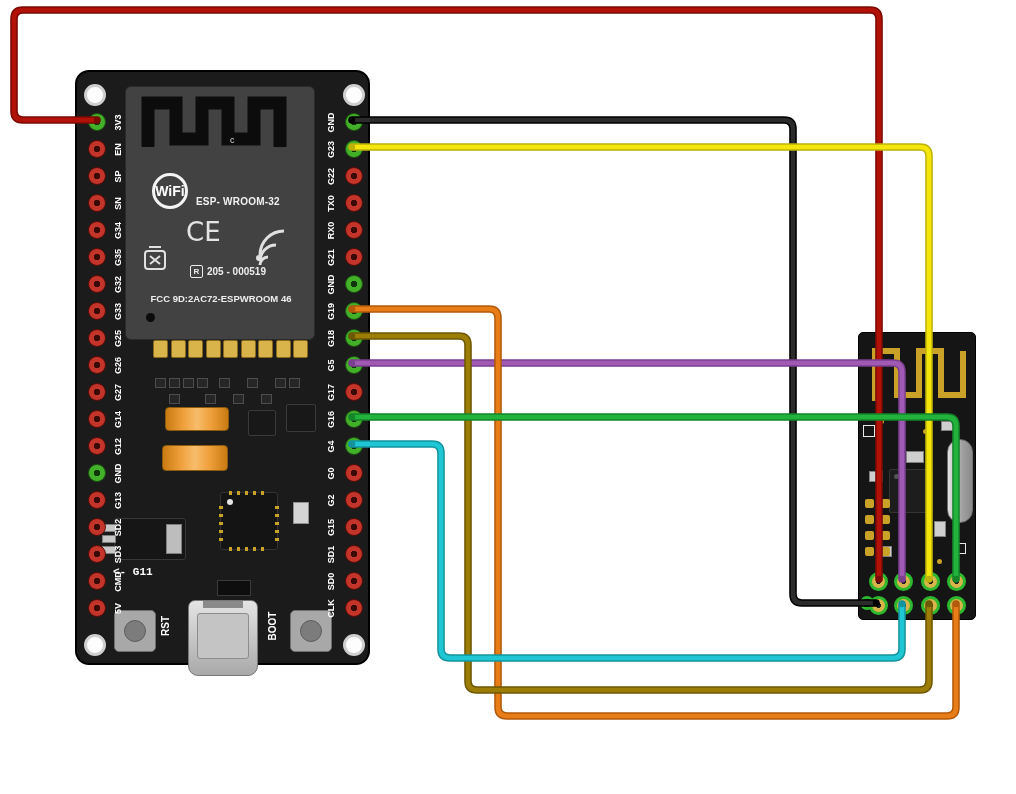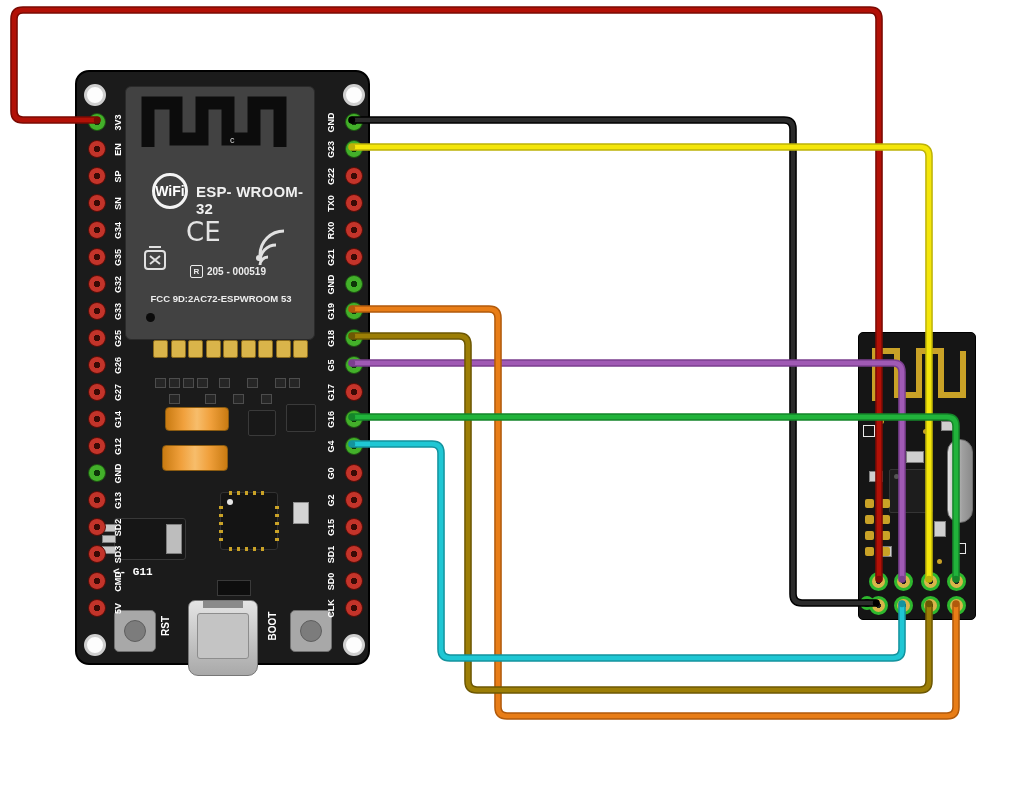--- a/index.html
+++ b/index.html
@@ -17,21 +17,21 @@
   .hole{position:absolute;width:22px;height:22px;border-radius:50%;background:#fdfdfd;
         border:3px solid #cfcfcf;box-sizing:border-box;}
 
   
   #esp-module{position:absolute;left:48px;top:14px;width:188px;height:252px;
               background:#424242;border:1px solid #2a2a2a;border-radius:6px;}
   .mod-text{position:absolute;color:#f0f0f0;}
   #wifi-logo{position:absolute;left:26px;top:86px;width:36px;height:36px;border:3px solid #f4f4f4;
              border-radius:50%;box-sizing:border-box;display:flex;align-items:center;justify-content:center;
              color:#fff;font-weight:bold;font-size:14px;}
-  #mod-title{left:70px;top:96px;width:116px;font-weight:bold;font-size:15px;letter-spacing:.2px;}
+  #mod-title{left:70px;top:109px;width:116px;font-weight:bold;font-size:10px;letter-spacing:.2px;}
   #ce-mark{left:60px;top:130px;font-size:26px;color:#e4e4e4;font-family:"DejaVu Sans",sans-serif;}
   #c-mark{left:104px;top:48px;font-size:9px;color:#ddd;}
   #rcode-row{position:absolute;left:64px;top:178px;display:flex;align-items:center;gap:4px;}
   #r-box{width:13px;height:13px;border:1.5px solid #ececec;border-radius:2px;box-sizing:border-box;
          display:flex;align-items:center;justify-content:center;font-size:8px;color:#ececec;font-weight:bold;}
   #model-code{font-weight:bold;font-size:10px;color:#ececec;}
   #fcc-line{left:10px;top:206px;width:170px;text-align:center;font-weight:bold;font-size:9.5px;color:#ededed;}
   #mod-dot{position:absolute;left:20px;top:226px;width:9px;height:9px;background:#0b0b0b;border-radius:50%;}
 
   
@@ -126,21 +126,21 @@
       </svg>
       <svg width="26" height="28" style="position:absolute;left:16px;top:158px">
         <rect x="3" y="6" width="20" height="18" rx="3" fill="none" stroke="#e0e0e0" stroke-width="2"></rect>
         <path d="M7 2 L19 2" stroke="#e0e0e0" stroke-width="2"></path>
         <path d="M8 11 L18 19 M18 11 L8 19" stroke="#e0e0e0" stroke-width="2"></path>
       </svg>
       <div id="rcode-row">
         <div id="r-box">R</div>
         <div id="model-code">205 - 000519</div>
       </div>
-      <div class="mod-text" id="fcc-line">FCC 9D:2AC72-ESPWROOM 53</div>
+      <div class="mod-text" id="fcc-line">FCC 9D:2AC72-ESPWROOM 46</div>
       <div id="mod-dot"></div>
     </div>
 
     <div id="cpads">
         <div class="cpad" style="left: 76px; top: 268px;"></div>
         <div class="cpad" style="left: 93.5px; top: 268px;"></div>
         <div class="cpad" style="left: 111px; top: 268px;"></div>
         <div class="cpad" style="left: 128.5px; top: 268px;"></div>
         <div class="cpad" style="left: 146px; top: 268px;"></div>
         <div class="cpad" style="left: 163.5px; top: 268px;"></div>

